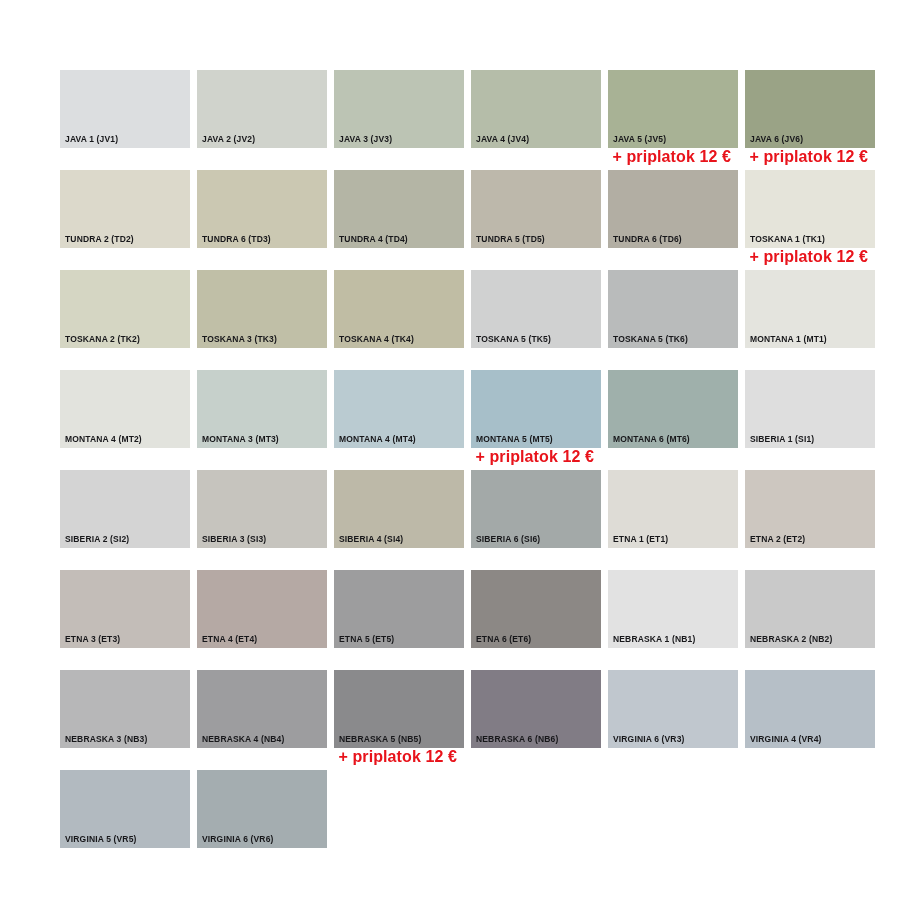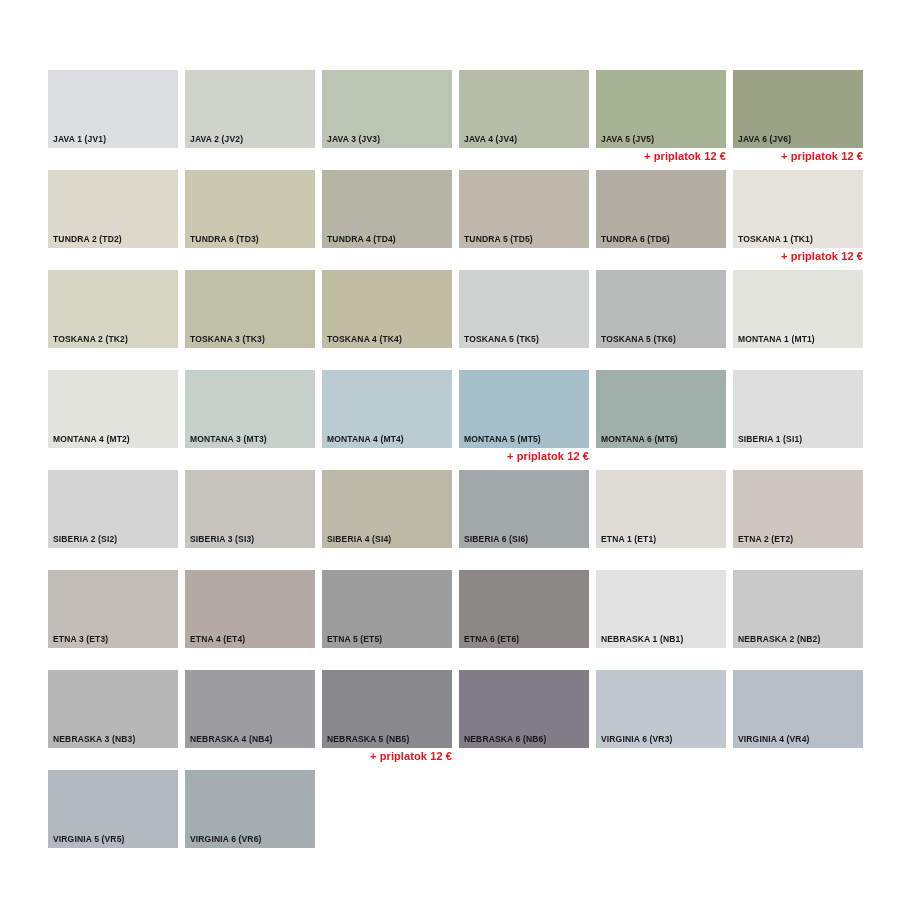--- a/index.html
+++ b/index.html
@@ -22,21 +22,21 @@
     height: 900px;
     background: #ffffff;
     padding: 70px 0 0 0;
   }
 
   .swatch-grid {
     display: grid;
     grid-template-columns: repeat(6, 130px);
     column-gap: 7px;
     row-gap: 22px;
-    margin-left: 48px;
+    margin-left: 60px;
   }
 
   .swatch-cell {
     position: relative;
     width: 130px;
     height: 78px;
   }
 
   .swatch-color {
     position: absolute;
@@ -54,23 +54,23 @@
     font-weight: bold;
     letter-spacing: 0.15px;
     color: #17171a;
     white-space: nowrap;
     line-height: 10px;
     font-family: "Liberation Sans", sans-serif;
   }
 
   .swatch-surcharge {
     position: absolute;
-    right: 0px;
+    right: 7px;
     top: 80px;
-    font-size: 11px;
+    font-size: 16px;
     font-weight: bold;
     color: #e8131b;
     white-space: nowrap;
     line-height: 13px;
     letter-spacing: 0.1px;
     font-family: "Liberation Sans", sans-serif;
   }
 </style>
 </head>
 <body>

